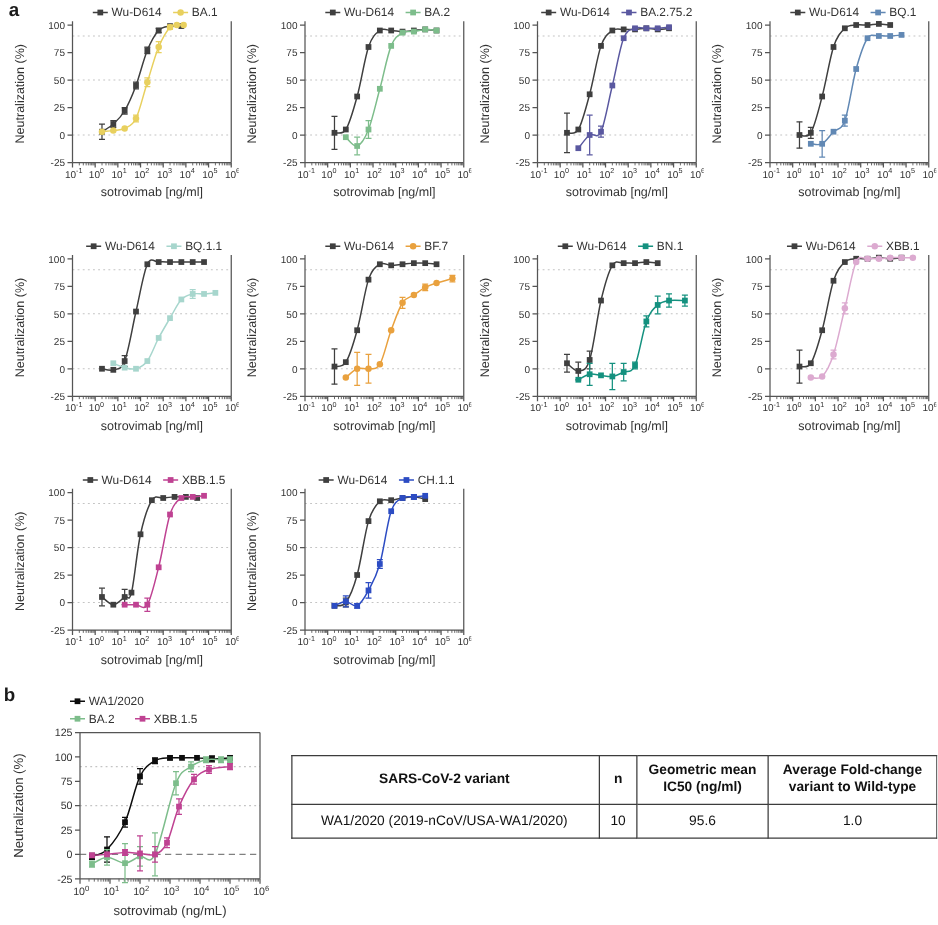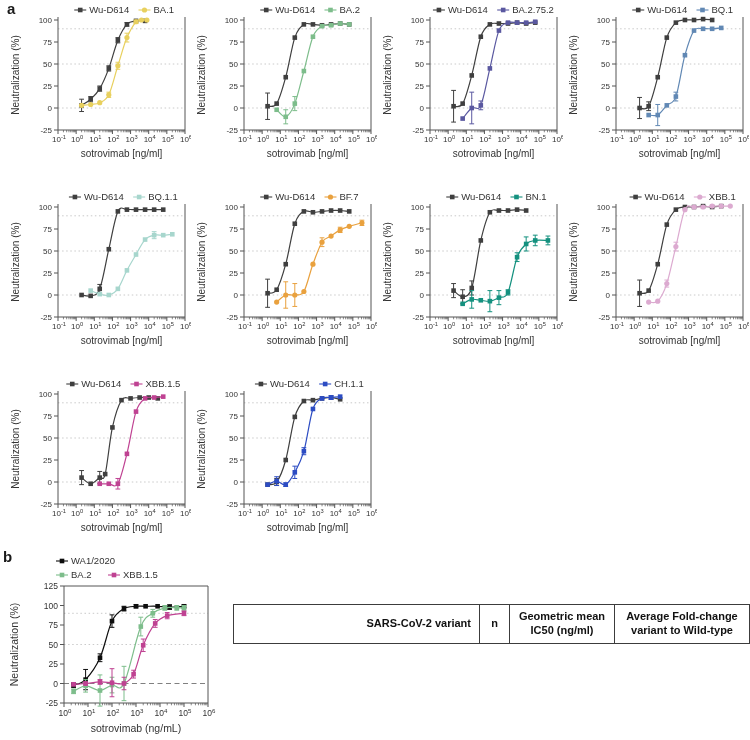--- a/index.html
+++ b/index.html
@@ -10,21 +10,21 @@
   #panel-b-label{left:3px;top:548px;}
   #panel-a-grid{position:absolute;left:8px;top:3px;display:grid;
                 grid-template-columns:repeat(4,186px);grid-auto-rows:187px;}
   .chart-cell{width:183px;height:174px;}
   #panel-b-chart{position:absolute;left:8px;top:554px;}
   #ic50-table{position:absolute;left:233px;top:604px;border-collapse:collapse;
               font-size:11px;color:#111;}
   #ic50-table th,#ic50-table td{border:1px solid #3c3c3c;padding:2px 6px;background:#fff;}
   #ic50-table th{font-weight:bold;text-align:center;height:34px;line-height:1.25;}
   #ic50-table td{height:22px;text-align:center;}
-  #ic50-table th.col-variant,#ic50-table td.col-variant{text-align:right;padding-right:8px;}
+  #ic50-table th.col-variant,#ic50-table td.col-variant{padding-right:8px;}
   svg text{fill:#333;}
 </style>
 </head>
 <body>
 
 <div id="figure">
   <div class="panel-label" id="panel-a-label">a</div>
   <div id="panel-a-grid">
       <div class="chart-cell"><svg width="183" height="174" viewBox="0 0 183 174">
           <line x1="50" y1="105" x2="177" y2="105" stroke="#c4c4c4" stroke-width="0.9" stroke-dasharray="1.5 2.6"></line>
@@ -1679,15 +1679,21 @@
       </colgroup>
       <thead>
         <tr>
           <th class="col-variant">SARS-CoV-2 variant</th>
           <th>n</th>
           <th>Geometric mean IC50 (ng/ml)</th>
           <th>Average Fold-change variant to Wild-type</th>
         </tr>
       </thead>
       <tbody>
+        <tr>
+          <td class="col-variant">WA1/2020 (2019-nCoV/USA-WA1/2020)</td>
+          <td>10</td>
+          <td>95.6</td>
+          <td>1.0</td>
+        </tr>
       </tbody>
     </table>
 </div>
 
 </body></html>

